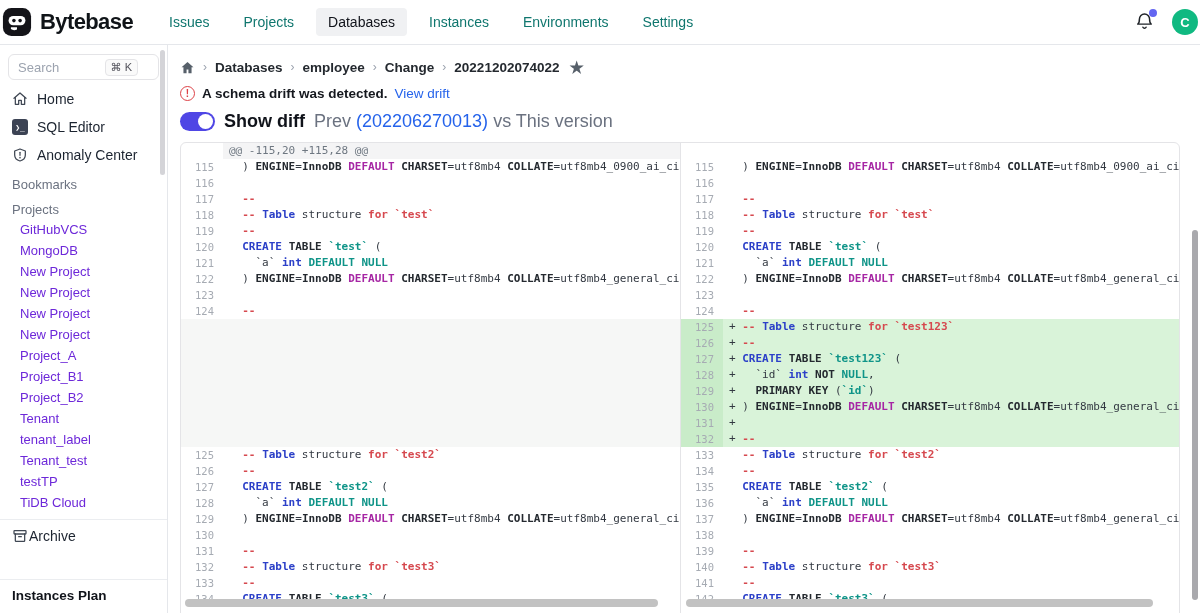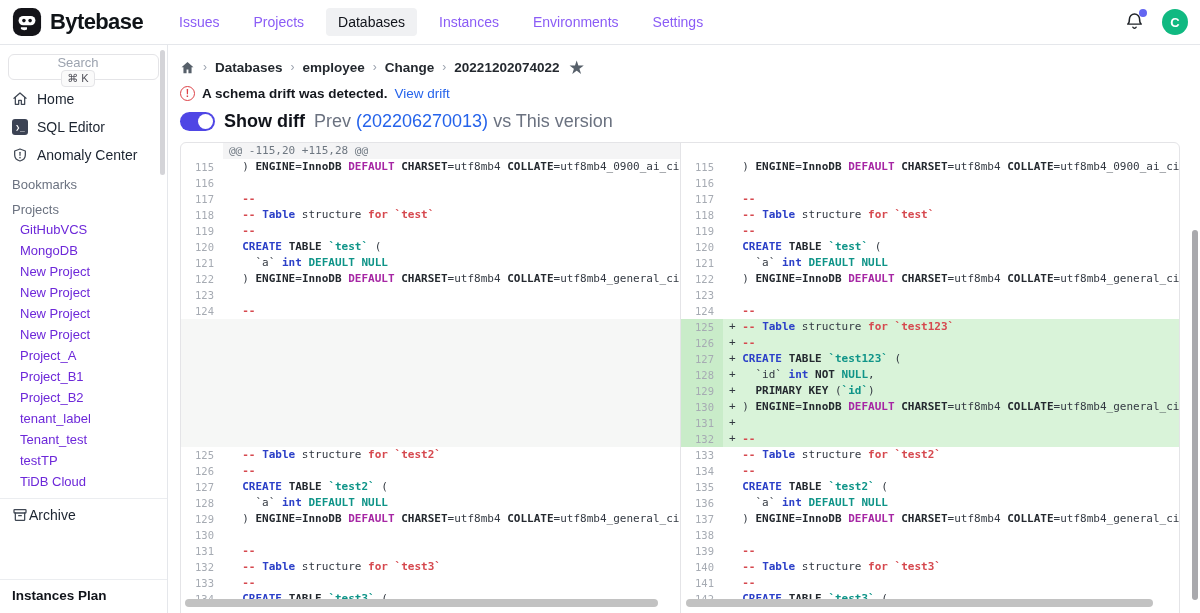--- a/index.html
+++ b/index.html
@@ -1,41 +1,41 @@
 <!DOCTYPE html>
 <html><head>
 <meta charset="utf-8">
 <style>
   * { margin:0; padding:0; box-sizing:border-box; }
   html,body { width:1200px; height:613px; overflow:hidden; background:#fff;
     font-family:"Liberation Sans", sans-serif; color:#1c2430; }
   body { position:relative; }
 
   
-  .navbar { height:45px; display:flex; align-items:center; padding:0 12px;
+  .navbar { height:45px; display:flex; align-items:center; padding:0 2px;
     border-bottom:1px solid #e5e7eb; background:#fff; }
   .brand { display:flex; align-items:center; gap:8px; margin-right:24px; }
   .brand-name { font-size:22px; font-weight:800; letter-spacing:-0.6px; color:#101418; }
   .nav-links { display:flex; align-items:center; gap:10px; }
-  .nav-link { padding:6px 12px; font-size:14px; color:#8b5cf6; border-radius:4px; cursor:pointer; }
+  .nav-link { padding:6px 12px; font-size:14px; color:#0f766e; border-radius:4px; cursor:pointer; }
   .nav-link.active { background:#f0f1f3; color:#10131a; }
   .navbar-right { margin-left:auto; display:flex; align-items:center; gap:16px; }
   .bell-wrap { position:relative; width:22px; height:22px; cursor:pointer; }
   .bell-dot { position:absolute; top:-2px; right:-1px; width:8px; height:8px; border-radius:50%; background:#6366f1; }
   .avatar { width:26px; height:26px; border-radius:50%; background:#10b981; color:#fff;
     font-size:13px; font-weight:700; display:flex; align-items:center; justify-content:center; cursor:pointer; }
 
   
   .app { display:flex; height:568px; }
 
   
   .sidebar { width:168px; flex:0 0 168px; border-right:1px solid #e5e7eb;
     display:flex; flex-direction:column; position:relative; background:#fff; }
   .search-box { margin:9px 8px 5px 8px; height:26px; border:1px solid #e4e4e7; border-radius:6px;
-    display:flex; align-items:center; justify-content:space-between; padding:0 20px 0 9px; cursor:text;flex-direction:column; }
+    display:flex; align-items:center; justify-content:space-between; padding:0 20px 0 9px; cursor:text; }
   .search-ph { color:#9ca3af; font-size:13px; }
   .kbd { border:1px solid #e4e4e7; background:#fafafa; border-radius:4px;
     font-size:11px; color:#52525b; padding:1px 5px; }
   .side-nav-item { display:flex; align-items:center; gap:9px; padding:6px 12px;
     font-size:14px; color:#1c2430; cursor:pointer; height:28px; }
   .term-icon { width:16px; height:16px; background:#3c4354; border-radius:3px; color:#fff;
     font-size:8px; font-family:"DejaVu Sans Mono",monospace; display:flex; align-items:center; justify-content:center; }
   .section-label { font-size:13px; color:#6b7280; padding:8px 12px 2px 12px; }
   .project-item { font-size:13px; line-height:13px; color:#6d28d9; padding:4px 12px 4px 20px; cursor:pointer; }
   .archive-row { border-top:1px solid #ebedf0; margin-top:6px; padding:8px 12px; display:flex;
@@ -168,20 +168,21 @@
     <div>
       <div class="project-item">GitHubVCS</div>
       <div class="project-item">MongoDB</div>
       <div class="project-item">New Project</div>
       <div class="project-item">New Project</div>
       <div class="project-item">New Project</div>
       <div class="project-item">New Project</div>
       <div class="project-item">Project_A</div>
       <div class="project-item">Project_B1</div>
       <div class="project-item">Project_B2</div>
+      <div class="project-item">Tenant</div>
       <div class="project-item">tenant_label</div>
       <div class="project-item">Tenant_test</div>
       <div class="project-item">testTP</div>
       <div class="project-item">TiDB Cloud</div>
     </div>
 
     <div class="archive-row">
       <span>
         <svg class="icon" width="16" height="16" viewBox="0 0 24 24" fill="none" stroke="#404854" stroke-width="1.9" stroke-linecap="round" stroke-linejoin="round">
           <rect x="3" y="4" width="18" height="5" rx="1"></rect>

